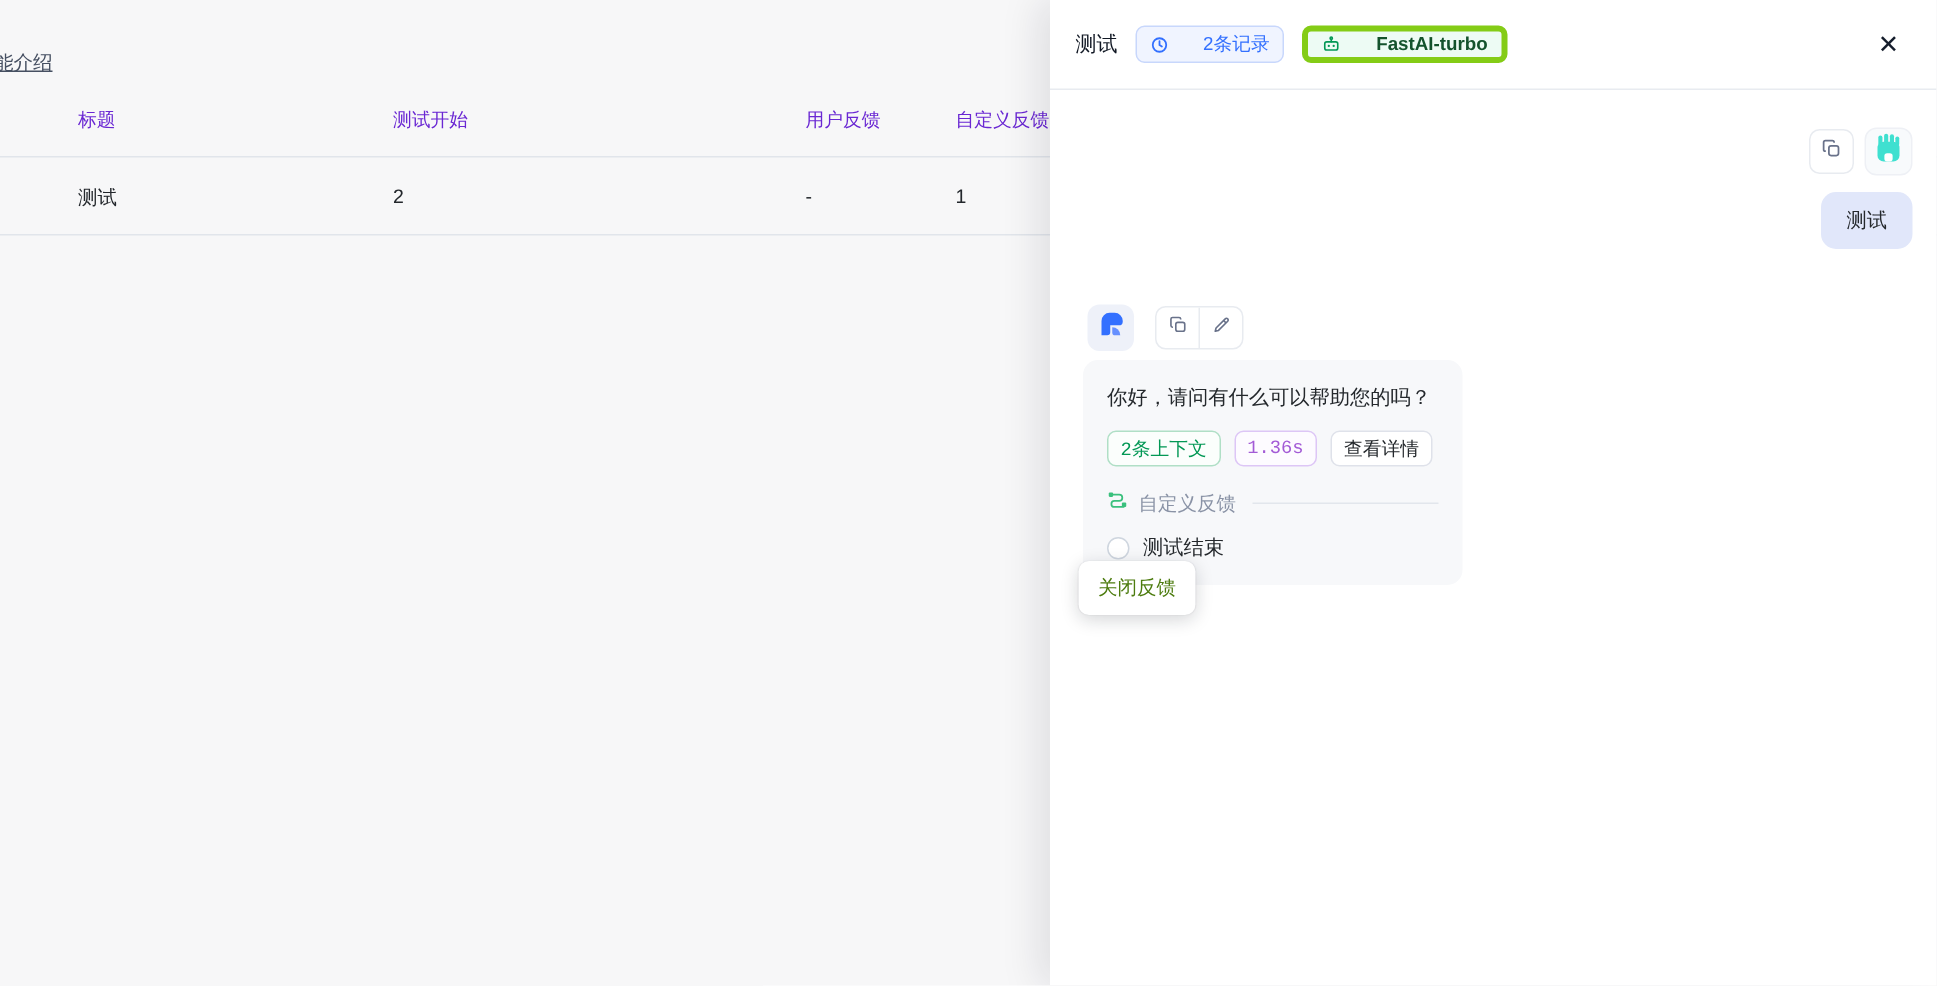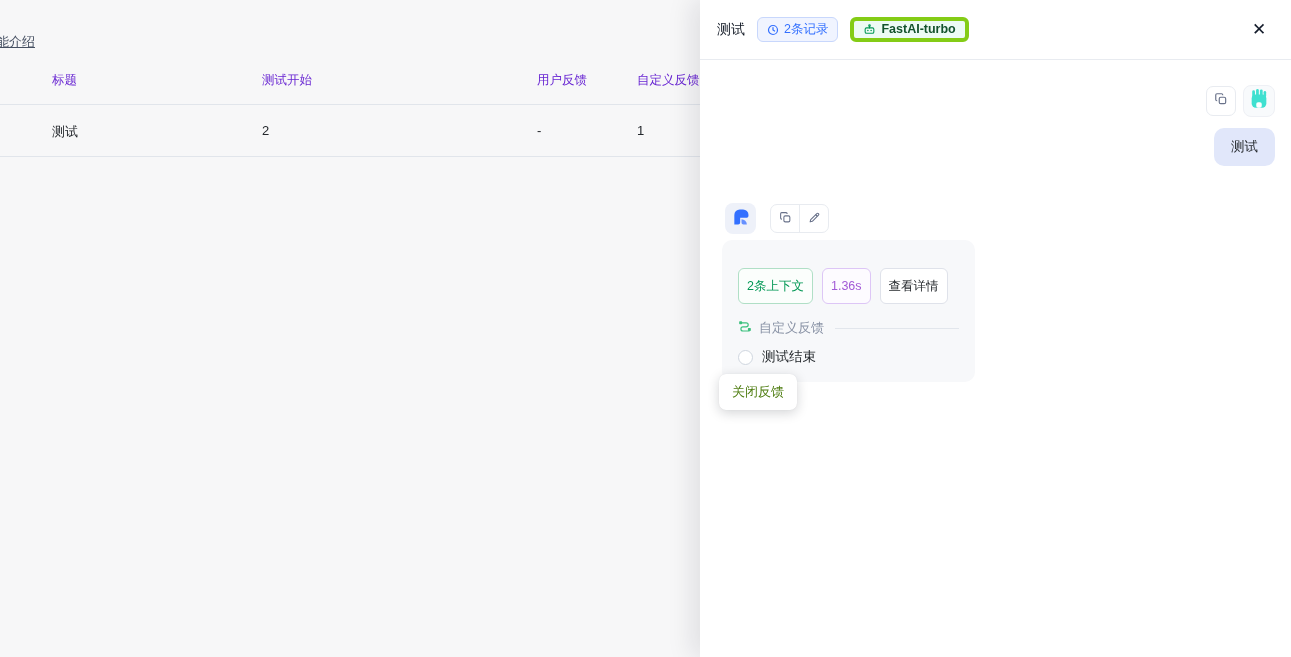--- a/index.html
+++ b/index.html
@@ -32,21 +32,21 @@
   .drawer {
     position:absolute; top:0; left:700px; width:591px; height:657px;
     background:#ffffff; box-shadow:-8px 0 24px rgba(15,23,42,0.10);
   }
   .drawer-header {
     height:60px; display:flex; align-items:center; gap:12px;
     padding:0 20px 0 17px; border-bottom:1px solid #e8ebf0;
   }
   .drawer-title { font-size:14px; font-weight:500; color:#111824; }
   .badge {
-    display:inline-flex; align-items:center; gap:5px; height:25px;
+    display:inline-flex; align-items:center; gap:23px; height:25px;
     padding:0 9px; border-radius:6px; font-size:12.5px; line-height:1;
   }
   .badge-records { color:#3370ff; background:#f0f4ff; border:1px solid #c8d7fc; }
   .badge-model   { color:#14532d; background:#edfbf4; border:4px solid #84cc16;font-weight:bold; }
   .badge svg { display:block; }
   .close-btn {
     margin-left:auto; width:24px; height:24px; display:flex; align-items:center;
     justify-content:center; font-size:17px; color:#141c2b; cursor:pointer;
     border-radius:5px; background:transparent; border:none; line-height:1;
   }
@@ -92,22 +92,22 @@
   .btn-group .sep { width:1px; background:#e8ebf0; }
 
   .asst-bubble {
     position:absolute; top:180px; left:22px; width:253px;
     background:#f7f8fa; border-radius:10px; padding:15px 16px 16px;
     z-index:1;
   }
   .asst-text { font-size:13.5px; line-height:19px; color:#24282c; }
   .meta-row { display:flex; align-items:center; gap:9px; margin-top:13px; }
   .chip {
-    display:inline-flex; align-items:center; height:36px; padding:0 8px;
-    border-radius:6px; font-size:12.5px; background:#fff; cursor:default;
+    display:inline-flex; align-items:center; height:24px; padding:0 8px;
+    border-radius:6px; font-size:12.5px; background:#fff; cursor:default;font-family:Liberation Mono, monospace;
   }
   .chip-context { color:#039855; border:1px solid #b0dfc6; background:#fbfefc; cursor:pointer; }
   .chip-time    { color:#a35bd6; border:1px solid #ddc6f6; background:#fdfbff; }
   .chip-detail  { color:#24282c; border:1px solid #dfe2ea; cursor:pointer; }
 
   .fb-head { display:flex; align-items:center; gap:7px; margin-top:15px; }
   .fb-title { font-size:13px; color:#8a93a6; white-space:nowrap; }
   .fb-divider { flex:1; height:1px; background:#e2e6ec; margin-left:4px; }
   .fb-options { margin-top:11px; display:flex; flex-direction:column; gap:7px; }
   .fb-option { display:flex; align-items:center; gap:9px; cursor:pointer; }
@@ -230,20 +230,21 @@
             <svg width="13" height="13" viewBox="0 0 24 24" fill="none" stroke="currentColor" stroke-width="2" stroke-linejoin="round">
               <path d="M4 20l1-4L16.3 4.7a2.1 2.1 0 0 1 3 3L8 19l-4 1z"></path>
               <path d="M14 6.5l3.2 3.2"></path>
             </svg>
           </span>
         </div>
       </div>
     </div>
 
     <div class="asst-bubble">
+      <div class="asst-text">你好，请问有什么可以帮助您的吗？</div>
 
       <div class="meta-row">
         <span class="chip chip-context">2条上下文</span>
         <span class="chip chip-time">1.36s</span>
         <span class="chip chip-detail">查看详情</span>
       </div>
 
       <div class="fb-head">
         <span>
           <svg width="14" height="14" viewBox="0 0 24 24">

